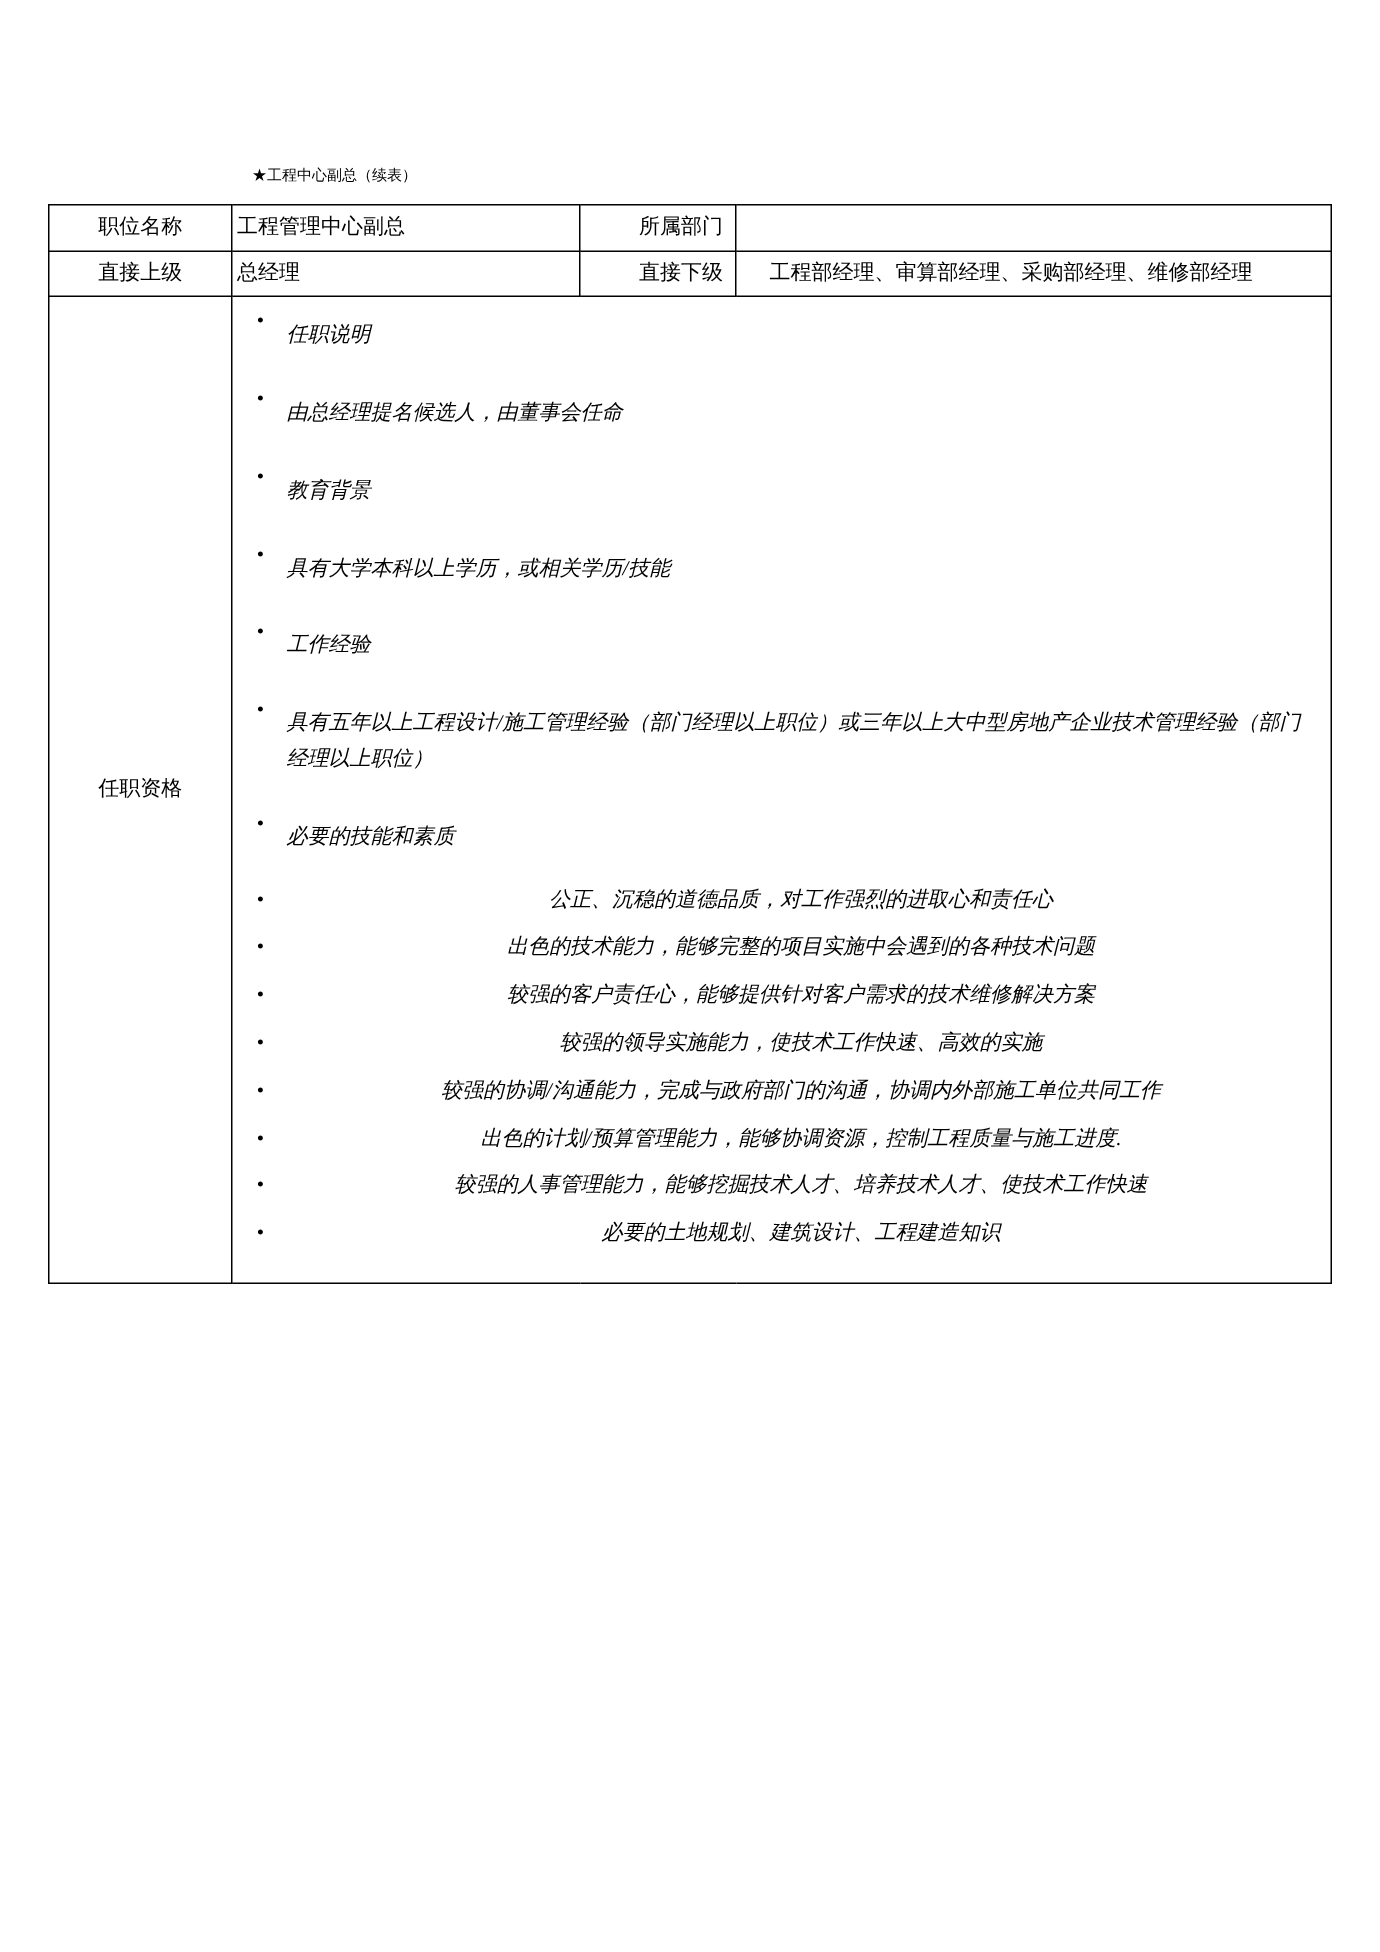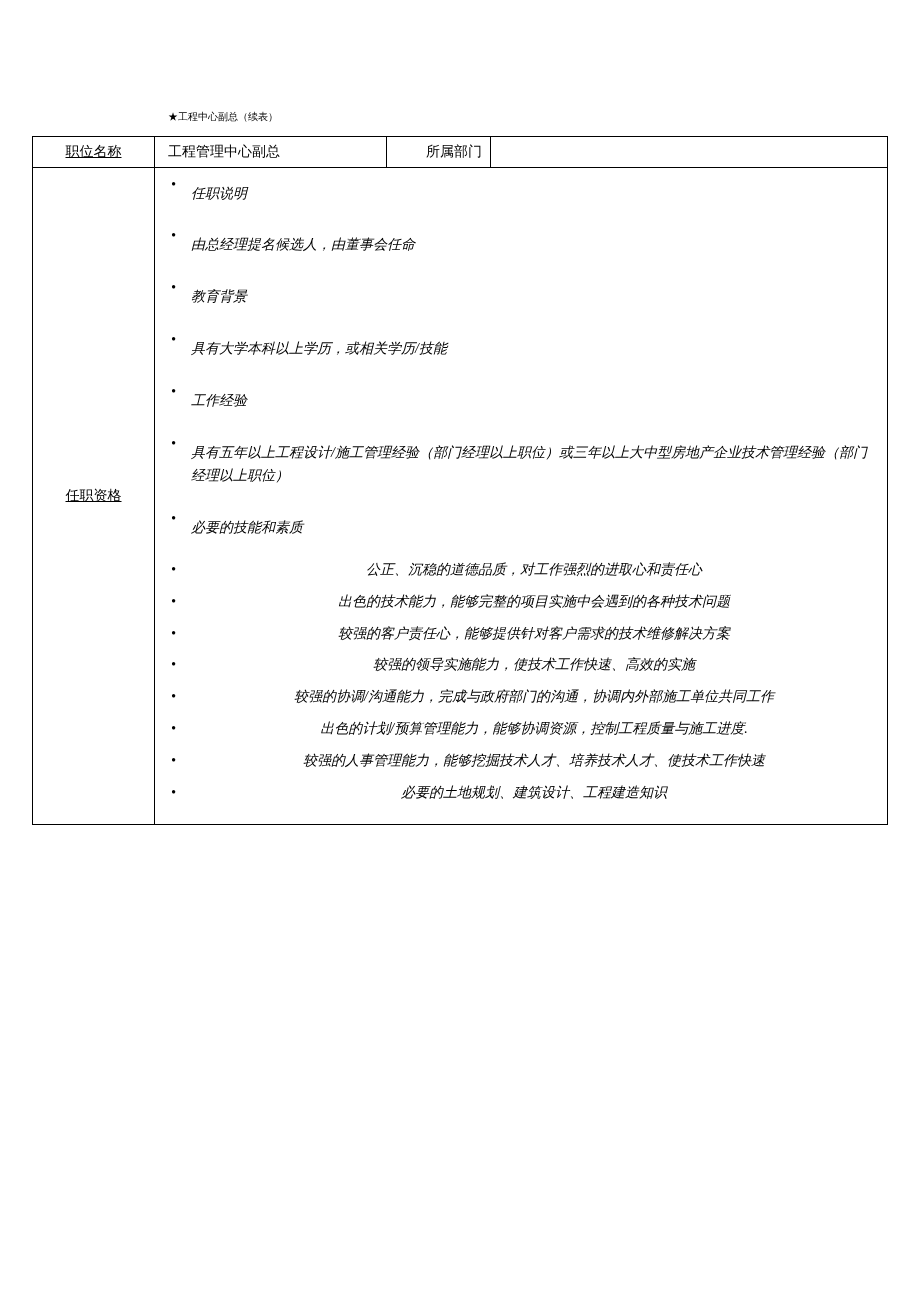--- a/index.html
+++ b/index.html
@@ -21,23 +21,23 @@
       width: 100%;
       table-layout: fixed;
     }
     td {
       border: 1px solid #000;
       padding: 5px 8px;
       vertical-align: middle;
       font-size: 14px;
       line-height: 1.4;
     }
-    .label-cell { text-align: center; width: 122px; text-decoration: underline; }
+    .label-cell { text-align: center; width: 122px; }
     .mid-label { text-align: right; width: 104px; padding-left: 16px; }
-    .val-col2 { width: 232px; padding-left: 13px; }
+    .val-col2 { width: 232px; padding-left: 3px; }
     .val-col4 { padding-left: 22px; }
     .qual-body {
       padding: 0 10px 16px 8px;
       font-style: italic;
     }
     ul.bullets {
       list-style: none;
       padding: 0;
       margin: 0;
     }
@@ -79,20 +79,26 @@
     <col>
   </colgroup>
   <tbody>
       <tr>
     <td class="label-cell">职位名称</td>
     <td class="val-col2">工程管理中心副总</td>
     <td class="mid-label">所属部门</td>
     <td class="val-col4"></td>
   </tr>
   <tr>
+    <td class="label-cell">直接上级</td>
+    <td class="val-col2">总经理</td>
+    <td class="mid-label">直接下级</td>
+    <td class="val-col4">工程部经理、审算部经理、采购部经理、维修部经理</td>
+  </tr>
+  <tr>
     <td class="label-cell">任职资格</td>
     <td colspan="3" class="qual-body">
       <ul class="bullets" id="qual-list">
             <li class="spaced">任职说明</li>
             <li class="spaced">由总经理提名候选人，由董事会任命</li>
             <li class="spaced">教育背景</li>
             <li class="spaced">具有大学本科以上学历，或相关学历/技能</li>
             <li class="spaced">工作经验</li>
             <li class="spaced">具有五年以上工程设计/施工管理经验（部门经理以上职位）或三年以上大中型房地产企业技术管理经验（部门经理以上职位）</li>
             <li class="spaced">必要的技能和素质</li>

